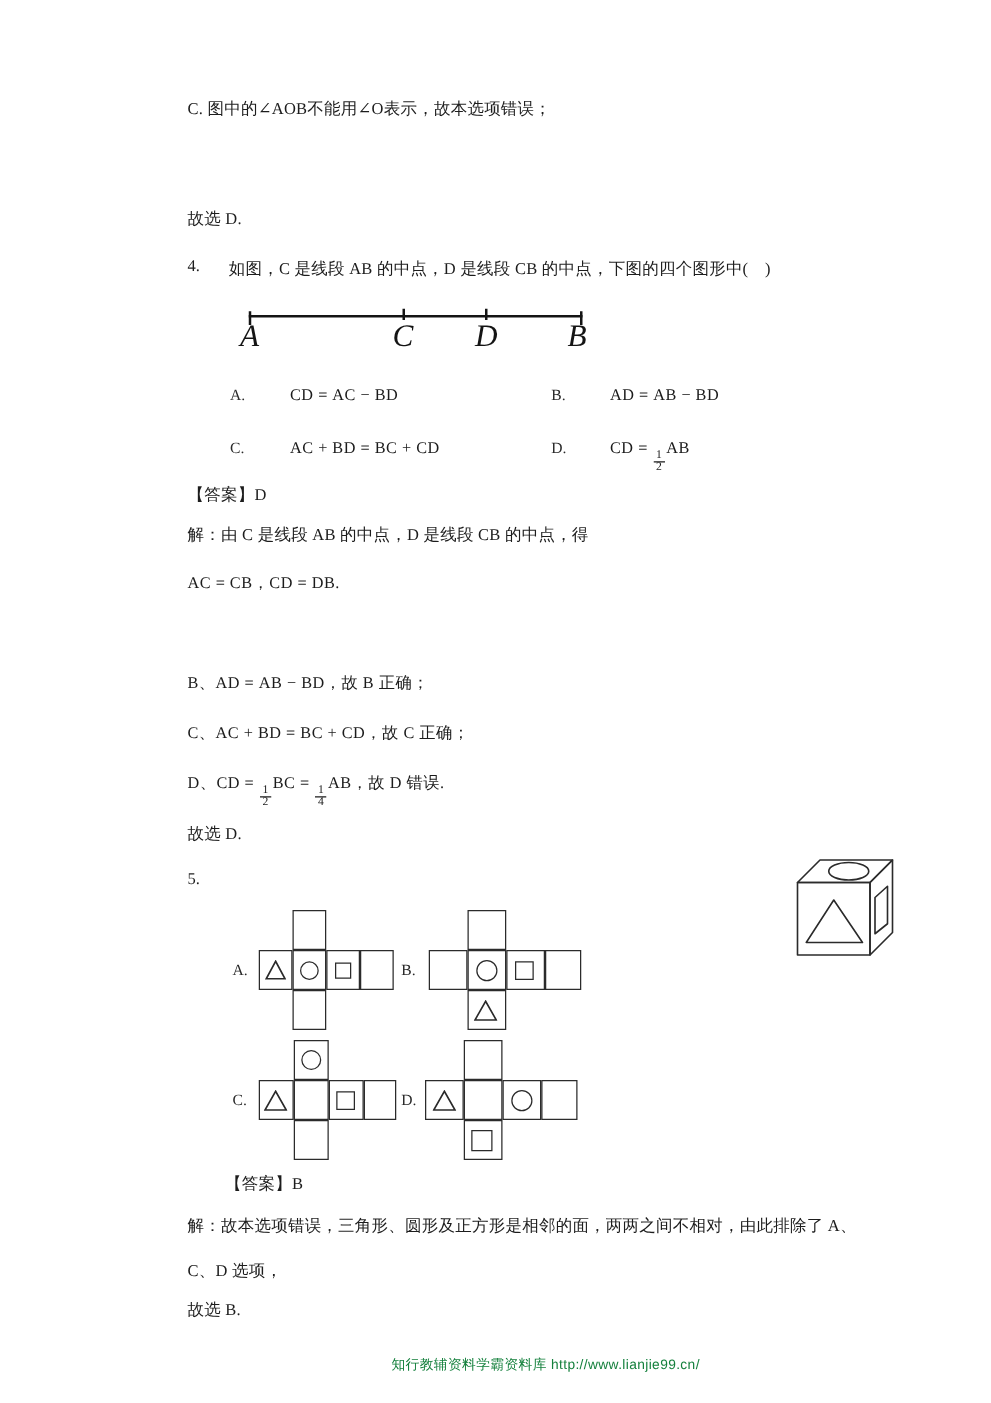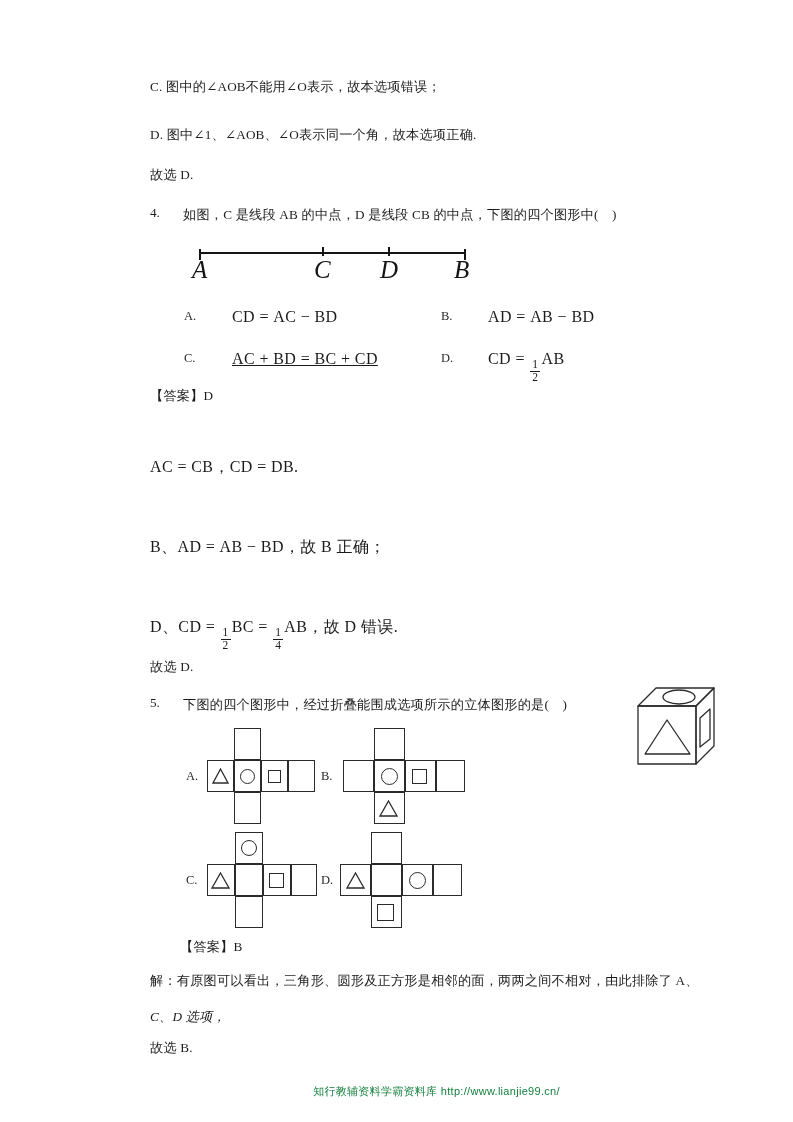--- a/index.html
+++ b/index.html
@@ -27,21 +27,21 @@
     font-size: 13.2px;
     line-height: 1.5;
     letter-spacing: 0.2px;
     color: #1d1d1d;
     white-space: nowrap;
   }
 
   
   .math {
     font-family: "Liberation Serif", "DejaVu Serif", serif;
-    font-size: 16px;
+    font-size: 13px;
     letter-spacing: 0.4px;
   }
   .frac {
     display: inline-flex;
     flex-direction: column;
     align-items: center;
     justify-content: center;
     vertical-align: -0.38em;
     font-size: 0.72em;
     line-height: 1.02;
@@ -120,21 +120,20 @@
     letter-spacing: 0.3px;
   }
 </style>
 </head>
 <body>
 
 <div class="page">
 
   <div class="body-text" style="left:110px; top:61px;">C. 图中的∠AOB不能用∠O表示，故本选项错误；</div>
 
-  <div class="body-text" style="left:110px; top:109px;">D. 图中∠1、∠AOB、∠O表示同一个角，故本选项正确.</div>
 
   <div class="body-text" style="left:110px; top:149px;">故选 D.</div>
 
   <div class="qnum" style="left:110px; top:189px;">4.</div>
 
   <div class="body-text" style="left:143px; top:189px;">如图，C 是线段 AB 的中点，D 是线段 CB 的中点，下图的四个图形中(　)</div>
 
   <div class="seg-fig" style="left:150px; top:228px; width:290px; height:48px;">
     <div class="seg-line" style="left:9px; top:8px; width:267px; height:2.2px;"></div>
     <div class="seg-tick" style="left:9px; top:5px; height:11px;"></div>
@@ -147,50 +146,51 @@
     <div class="seg-label" style="left:264px; top:12px;">B</div>
   </div>
 
   <div class="opt-label" style="left:144px; top:293px;">A.</div>
   <div class="math" style="position:absolute; left:192px; top:292px;">CD&nbsp;=&nbsp;AC&nbsp;−&nbsp;BD</div>
 
   <div class="opt-label" style="left:401px; top:293px;">B.</div>
   <div class="math" style="position:absolute; left:448px; top:292px;text-align:right;">AD&nbsp;=&nbsp;AB&nbsp;−&nbsp;BD</div>
 
   <div class="opt-label" style="left:144px; top:335px;">C.</div>
-  <div class="math" style="position:absolute; left:192px; top:334px;text-decoration:underline;">AC&nbsp;+&nbsp;BD&nbsp;=&nbsp;BC&nbsp;+&nbsp;CD</div>
+  <div class="math" style="position:absolute; left:192px; top:334px;">AC&nbsp;+&nbsp;BD&nbsp;=&nbsp;BC&nbsp;+&nbsp;CD</div>
 
   <div class="opt-label" style="left:401px; top:335px;">D.</div>
   <div class="math" style="position:absolute; left:448px; top:334px;">CD&nbsp;=&nbsp;<span class="frac">
         <span class="num">1</span>
         <span class="den">2</span>
       </span>AB</div>
 
   <div class="body-text" style="left:110px; top:370px;text-align:center;"><span>【答案】</span><span>D</span></div>
 
+  <div class="body-text" style="left:110px; top:402px;">解：由 C 是线段 AB 的中点，D 是线段 CB 的中点，得</div>
 
   <div class="math" style="position:absolute; left:110px; top:441px;">AC&nbsp;=&nbsp;CB，CD&nbsp;=&nbsp;DB.</div>
 
 
   <div class="math" style="position:absolute; left:110px; top:521px;">B、AD&nbsp;=&nbsp;AB&nbsp;−&nbsp;BD，故 B 正确；</div>
 
+  <div class="math" style="position:absolute; left:110px; top:561px;">C、AC&nbsp;+&nbsp;BD&nbsp;=&nbsp;BC&nbsp;+&nbsp;CD，故 C 正确；</div>
 
   <div class="math" style="position:absolute; left:110px; top:601px;">D、CD&nbsp;=&nbsp;<span class="frac">
         <span class="num">1</span>
         <span class="den">2</span>
       </span>BC&nbsp;=&nbsp;<span class="frac">
         <span class="num">1</span>
         <span class="den">4</span>
       </span>AB，故 D 错误.</div>
 
   <div class="body-text" style="left:110px; top:641px;">故选 D.</div>
 
   <div class="qnum" style="left:110px; top:679px;">5.</div>
 
-  <div class="body-text" style="left:143px; top:679px;">下图的四个图形中，经过折叠能围成选项所示的立体图形的是(　)</div>
 
   <div class="cube-wrap" style="left:590px; top:660px; width:100px; height:110px;">
     <svg width="100" height="110" viewBox="0 0 100 110">
       <g fill="none" stroke="#2b2b2b" stroke-width="1.3" stroke-linejoin="round">
 
         <rect x="8" y="30" width="58" height="58"></rect>
 
         <path d="M8 30 L26 12 L84 12 L66 30 Z"></path>
 
         <path d="M66 30 L84 12 L84 70 L66 88 Z"></path>
@@ -267,21 +267,21 @@
       <svg width="19" height="17" viewBox="0 0 19 17">
           <path d="M9.5 1 L18 16 L1 16 Z" fill="none" stroke="#2b2b2b" stroke-width="1.3"></path>
         </svg>
     </div>
     <div class="glyph-circle" style="left:69px; top:40px; width:17px; height:17px;"></div>
     <div class="glyph-square" style="left:37px; top:72px; width:17px; height:17px;"></div>
   </div>
 
   <div class="body-text" style="left:140px; top:921px;"><span>【答案】</span><span>B</span></div>
 
-  <div class="body-text" style="left:110px; top:955px;">解：有原图可以看出，三角形、圆形及正方形是相邻的面，两两之间不相对，由此排除了 A、</div>
-
-  <div class="body-text" style="left:110px; top:991px;font-style:italic;">C、D 选项，</div>
+  <div class="body-text" style="left:110px; top:955px;">解：故本选项错误，三角形、圆形及正方形是相邻的面，两两之间不相对，由此排除了 A、</div>
+
+  <div class="body-text" style="left:110px; top:991px;">C、D 选项，</div>
 
   <div class="body-text" style="left:110px; top:1022px;">故选 B.</div>
 
   <div class="footer">知行教辅资料学霸资料库 http://www.lianjie99.cn/</div>
 
 </div>
 
 </body></html>

